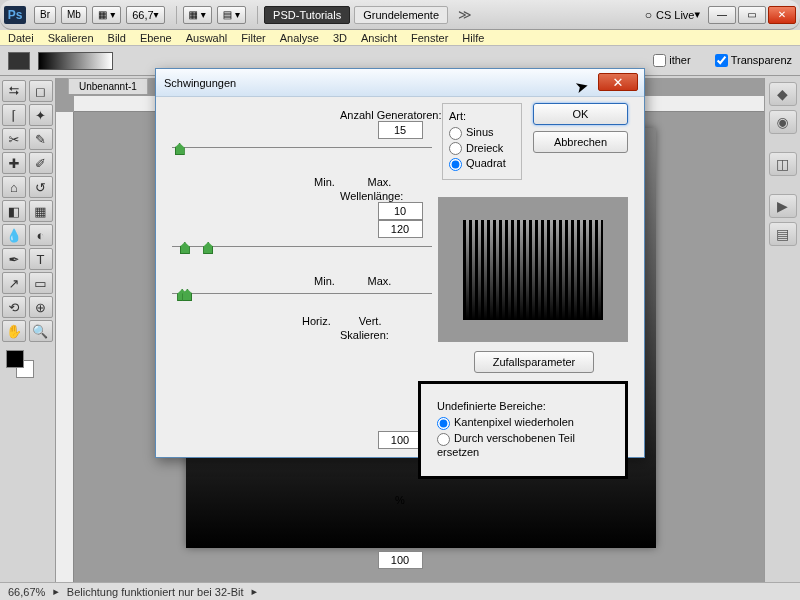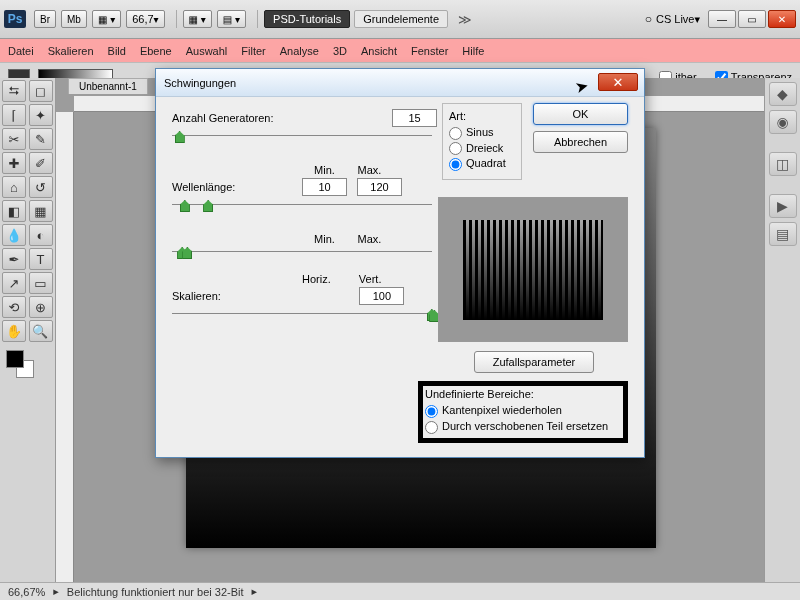--- a/index.html
+++ b/index.html
@@ -1,37 +1,37 @@
 <!DOCTYPE html>
 <html><head>
 <meta charset="utf-8">
 <style>
 * { box-sizing: border-box; margin: 0; padding: 0; font-family: "Segoe UI", Tahoma, sans-serif; font-size: 11px; }
 body { background: #d4d4d4; width: 800px; height: 600px; overflow: hidden; position: relative; }
 
-.titlebar { height: 39px; background: linear-gradient(#e8e8e8, #cfcfcf); border-bottom: 1px solid #999; display: flex; align-items: center; padding: 0 4px; }
+.titlebar { height: 30px; background: linear-gradient(#e8e8e8, #cfcfcf); border-bottom: 1px solid #999; display: flex; align-items: center; padding: 0 4px; border-radius: 12px; }
 .titlebar .ps-icon { width: 22px; height: 18px; background: #1a2e4a; color: #5da9e8; font-weight: bold; display: flex; align-items: center; justify-content: center; border-radius: 2px; margin-right: 8px; font-size: 12px; }
 .titlebar .tb-btn { height: 18px; padding: 6px 5px; margin-right: 5px; background: linear-gradient(#fafafa,#d8d8d8); border: 1px solid #888; border-radius: 2px; display: flex; align-items: center; font-size: 10px; }
 .titlebar .sep { width: 1px; height: 18px; background: #aaa; margin: 0 6px; }
 .titlebar .tab-dark { background: #3a3a3a; color: #fff; height: 18px; padding: 2px 8px; border: 1px solid #222; border-radius: 2px; margin-right: 4px; }
 .titlebar .tab-light { background: #e8e8e8; height: 18px; padding: 2px 8px; border: 1px solid #aaa; border-radius: 2px; margin-right: 4px; }
 .titlebar .chev { padding: 0 6px; font-size: 13px; color: #555; }
 .titlebar .cslive { display: flex; align-items: center; margin-left: auto; margin-right: 8px; }
 .titlebar .cslive::before { content: '○'; margin-right: 4px; font-size: 12px; }
 .titlebar .winbtns { display: flex; gap: 2px; }
 .titlebar .winbtn { width: 28px; height: 18px; border: 1px solid #888; border-radius: 2px; display: flex; align-items: center; justify-content: center; background: linear-gradient(#f8f8f8,#d8d8d8); font-size: 10px; }
 .titlebar .winbtn.close { background: linear-gradient(#f08060,#d03010); color: #fff; border-color: #a02000; }
 
-.menubar { height: 24px; background: #fca5a5; border-bottom: 1px solid #bbb; display: flex; align-items: center; padding: 0 8px; gap: 14px; }
+.menubar { height: 16px; background: #fef9c3; border-bottom: 1px solid #bbb; display: flex; align-items: center; padding: 0 8px; gap: 14px; }
 .menubar span { color: #222; }
 
 .optionbar { height: 30px; background: #d8d8d8; border-bottom: 1px solid #999; display: flex; align-items: center; padding: 0 8px; position: relative; }
 .optionbar .grad-sw { width: 22px; height: 18px; background: #333; border: 1px solid #666; margin-right: 8px; }
 .optionbar .grad-preview { width: 75px; height: 18px; background: linear-gradient(90deg,#000,#fff); border: 1px solid #555; }
-.optionbar .right { position: absolute; right: 8px; display: flex; gap: 18px; text-decoration: underline; }
+.optionbar .right { position: absolute; right: 8px; display: flex; gap: 24px; }
 .optionbar input[type=checkbox] { margin-right: 3px; vertical-align: middle; }
 
 .workspace { position: absolute; top: 78px; left: 0; right: 0; bottom: 18px; display: flex; }
 .left-tools { width: 56px; background: #d4d4d4; border-right: 1px solid #999; padding: 2px; }
 .left-tools .tool-grid { display: grid; grid-template-columns: 1fr 1fr; gap: 2px; }
 .left-tools .tool { width: 24px; height: 22px; background: linear-gradient(#e8e8e8,#cacaca); border: 1px solid #999; border-radius: 2px; display: flex; align-items: center; justify-content: center; font-size: 13px; color: #333; }
 .left-tools .swatches { margin-top: 8px; position: relative; height: 30px; }
 .left-tools .sw-fg { position: absolute; width: 18px; height: 18px; background: #000; border: 1px solid #888; left: 4px; top: 0; }
 .left-tools .sw-bg { position: absolute; width: 18px; height: 18px; background: #fff; border: 1px solid #888; left: 14px; top: 10px; }
 
@@ -44,44 +44,44 @@
 .right-panels { width: 36px; background: #d4d4d4; border-left: 1px solid #999; padding: 4px 2px; display: flex; flex-direction: column; gap: 4px; align-items: center; }
 .right-panels .picon { width: 28px; height: 24px; background: linear-gradient(#e6e6e6,#c8c8c8); border: 1px solid #aaa; border-radius: 3px; display: flex; align-items: center; justify-content: center; font-size: 14px; color: #555; }
 
 .statusbar { position: absolute; bottom: 0; left: 0; right: 0; height: 18px; background: #dedede; border-top: 1px solid #aaa; display: flex; align-items: center; padding: 0 8px; gap: 8px; font-size: 10px; color: #333; }
 
 
 .dialog { position: absolute; left: 155px; top: 68px; width: 490px; height: 390px; background: #eeeeee; border: 1px solid #5a8ab8; box-shadow: 2px 4px 12px rgba(0,0,0,0.4); }
 .dialog .dlg-title { height: 28px; background: linear-gradient(#f8fbff,#d4e4f4); border-bottom: 1px solid #bcd; display: flex; align-items: center; padding: 0 8px; position: relative; }
 .dialog .dlg-title .dlg-close { position: absolute; right: 6px; top: 4px; width: 40px; height: 18px; background: linear-gradient(#e07050,#c83818); border: 1px solid #a02000; border-radius: 2px; color: #fff; display: flex; align-items: center; justify-content: center; font-size: 13px; }
 .dialog .dlg-body { padding: 12px 16px; position: relative; height: calc(100% - 28px); }
-.dlg-body .row { display: flex; align-items: center; margin-bottom: 4px; }
+.dlg-body .row { display: flex; align-items: center; margin-bottom: 4px; flex-direction: column; }
 .dlg-body label.fl { width: 120px; }
 .dlg-body input.num { width: 45px; height: 18px; border: 1px solid #888; text-align: center; background: #fff; }
-.dlg-body .minmax-head { display: flex; margin-left: 120px; margin-bottom: 2px; font-size: 10px; margin-top: 19px; }
+.dlg-body .minmax-head { display: flex; margin-left: 120px; gap: 10px; margin-bottom: 2px; font-size: 10px; margin-top: 19px; }
 .dlg-body .minmax-head span { width: 45px; text-align: center; }
 .dlg-body .slider-track { height: 14px; position: relative; margin: 2px 0 12px 0; width: 260px; }
 .dlg-body .slider-track::before { content:''; position: absolute; top: 4px; left: 0; right: 0; height: 1px; background: #888; }
 .dlg-body .slider-track .thumb { position: absolute; top: 0; width: 10px; height: 12px; background: #49a849; border: 1px solid #2a7a2a; clip-path: polygon(50% 0, 100% 40%, 100% 100%, 0 100%, 0 40%); }
 
 .dlg-body .art-box { position: absolute; right: 122px; top: 6px; width: 80px; border: 1px solid #bbb; padding: 6px; background: #eee; }
 .dlg-body .art-box .art-title { margin-bottom: 4px; }
 .dlg-body .art-box label { display: block; margin: 2px 0; }
 .dlg-body input[type=radio] { margin-right: 4px; vertical-align: middle; }
 
 .dlg-body .btns { position: absolute; right: 16px; top: 6px; display: flex; flex-direction: column; gap: 6px; }
 .dlg-body .btns button { width: 95px; height: 22px; background: linear-gradient(#fdfdfd,#e4e4e4); border: 1px solid #888; border-radius: 3px; }
 .dlg-body .btns button.ok { border: 1px solid #2a6ab8; box-shadow: 0 0 3px #6af; }
 
 .dlg-body .preview { position: absolute; right: 16px; top: 100px; width: 190px; height: 145px; background: #989898; border: 1px solid #999; display: flex; align-items: center; justify-content: center; }
 .dlg-body .preview .wave-pv { width: 140px; height: 100px; background: repeating-linear-gradient(90deg, #000 0, #000 3px, #fff 3px, #fff 6px), linear-gradient(180deg, #aaa 0%, #000 100%); background-blend-mode: multiply; }
 
 .dlg-body .random-btn { position: absolute; right: 50px; top: 254px; width: 120px; height: 22px; background: linear-gradient(#fdfdfd,#e4e4e4); border: 1px solid #888; border-radius: 3px; }
 
-.dlg-body .undef-box { position: absolute; right: 16px; top: 284px; width: 210px; border: 5px solid #000000; padding: 2px; background: #eee; }
+.dlg-body .undef-box { position: absolute; right: 16px; top: 284px; width: 210px; border: 3px solid #000000; padding: 16px; background: #eee; }
 .dlg-body .undef-box .ut { margin-bottom: 4px; }
 .dlg-body .undef-box label { display: block; margin: 2px 0; font-size: 10px; }
 
 .dlg-body .scale-row { display: flex; align-items: center; gap: 45px; }
 
 .cursor { position: absolute; left: 575px; top: 77px; font-size: 16px; color: #000; pointer-events: none; transform: rotate(-15deg); }
 </style>
 </head>
 <body>
 

